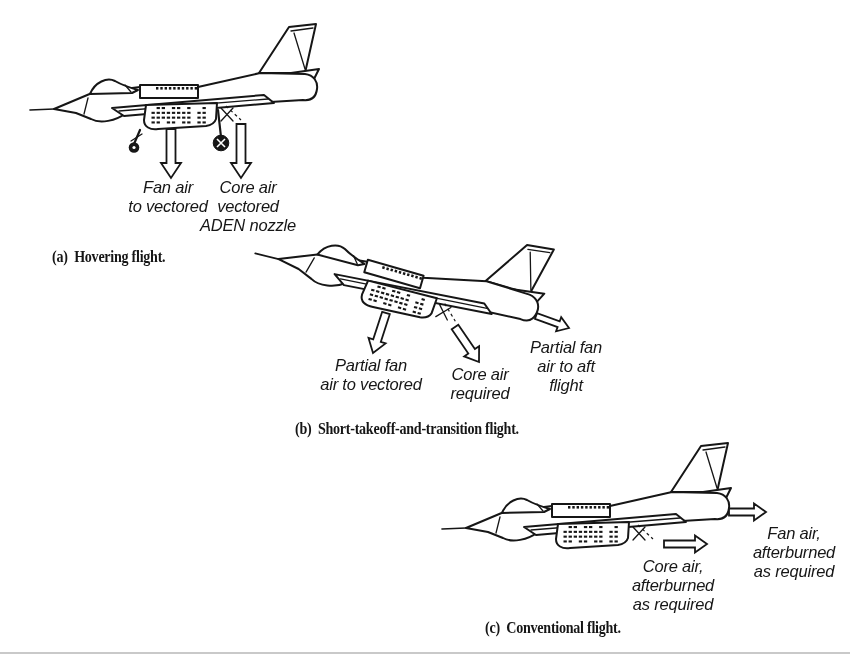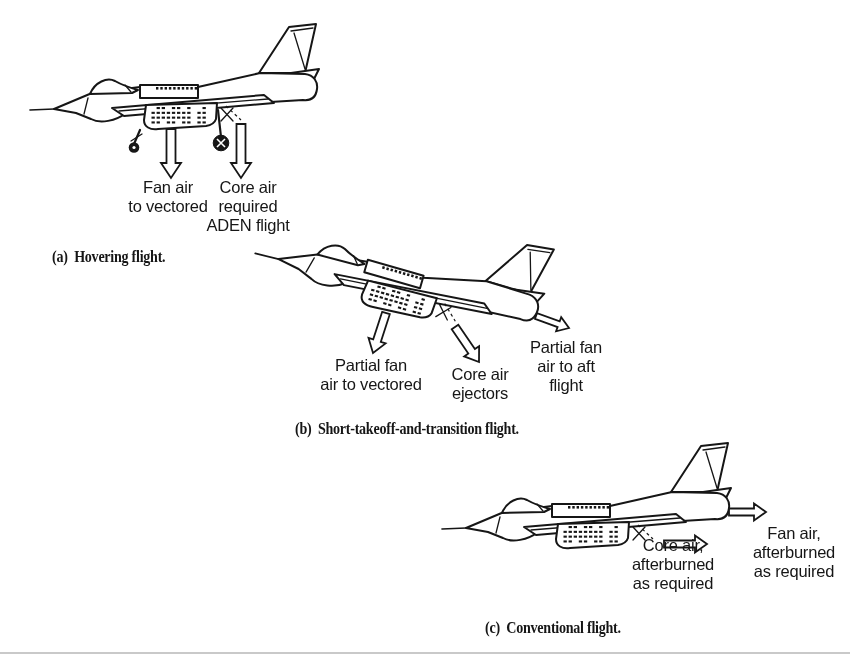--- a/index.html
+++ b/index.html
@@ -19,20 +19,21 @@
   .hollow-arrow{fill:#ffffff;stroke:#161616;stroke-width:1.8;stroke-linejoin:miter;}
   .flow-label{
     position:absolute;
     transform:translateX(-50%);
     text-align:center;
     color:#161616;
     font-size:16.5px;
     line-height:19px;
     letter-spacing:-0.2px;
     white-space:nowrap;
+    font-style:italic;
   }
   .flow-label span{display:block;}
   .caption{
     position:absolute;
     color:#161616;
     font-family:"Liberation Serif","DejaVu Serif",serif;
     font-weight:700;
     font-size:16px;
     letter-spacing:-0.3px;
     white-space:pre;
@@ -164,41 +165,41 @@
         <path d="M729.0,515.5 L 754.0,515.5 L 754.0,520.5 L 766.0,512.0 L 754.0,503.5 L 754.0,508.5 L 729.0,508.5 Z" class="hollow-arrow"></path>
       </g>
   </svg>
 
   <div class="flow-label" style="left:168px;top:178px">
     <span>Fan air</span>
     <span>to vectored</span>
   </div>
   <div class="flow-label" style="left:248px;top:178px">
     <span>Core air</span>
-    <span>required</span>
-    <span>ADEN flight</span>
+    <span>vectored</span>
+    <span>ADEN nozzle</span>
   </div>
   <div class="caption" style="left:52px;top:248px">(a)  Hovering flight.</div>
 
   <div class="flow-label" style="left:371px;top:356px">
     <span>Partial fan</span>
     <span>air to vectored</span>
   </div>
   <div class="flow-label" style="left:480px;top:365px">
     <span>Core air</span>
-    <span>ejectors</span>
+    <span>required</span>
   </div>
   <div class="flow-label" style="left:566px;top:338px">
     <span>Partial fan</span>
     <span>air to aft</span>
     <span>flight</span>
   </div>
   <div class="caption" style="left:295px;top:420px">(b)  Short-takeoff-and-transition flight.</div>
 
-  <div class="flow-label" style="left:673px;top:536px">
+  <div class="flow-label" style="left:673px;top:557px">
     <span>Core air,</span>
     <span>afterburned</span>
     <span>as required</span>
   </div>
   <div class="flow-label" style="left:794px;top:524px">
     <span>Fan air,</span>
     <span>afterburned</span>
     <span>as required</span>
   </div>
   <div class="caption" style="left:485px;top:619px">(c)  Conventional flight.</div>

